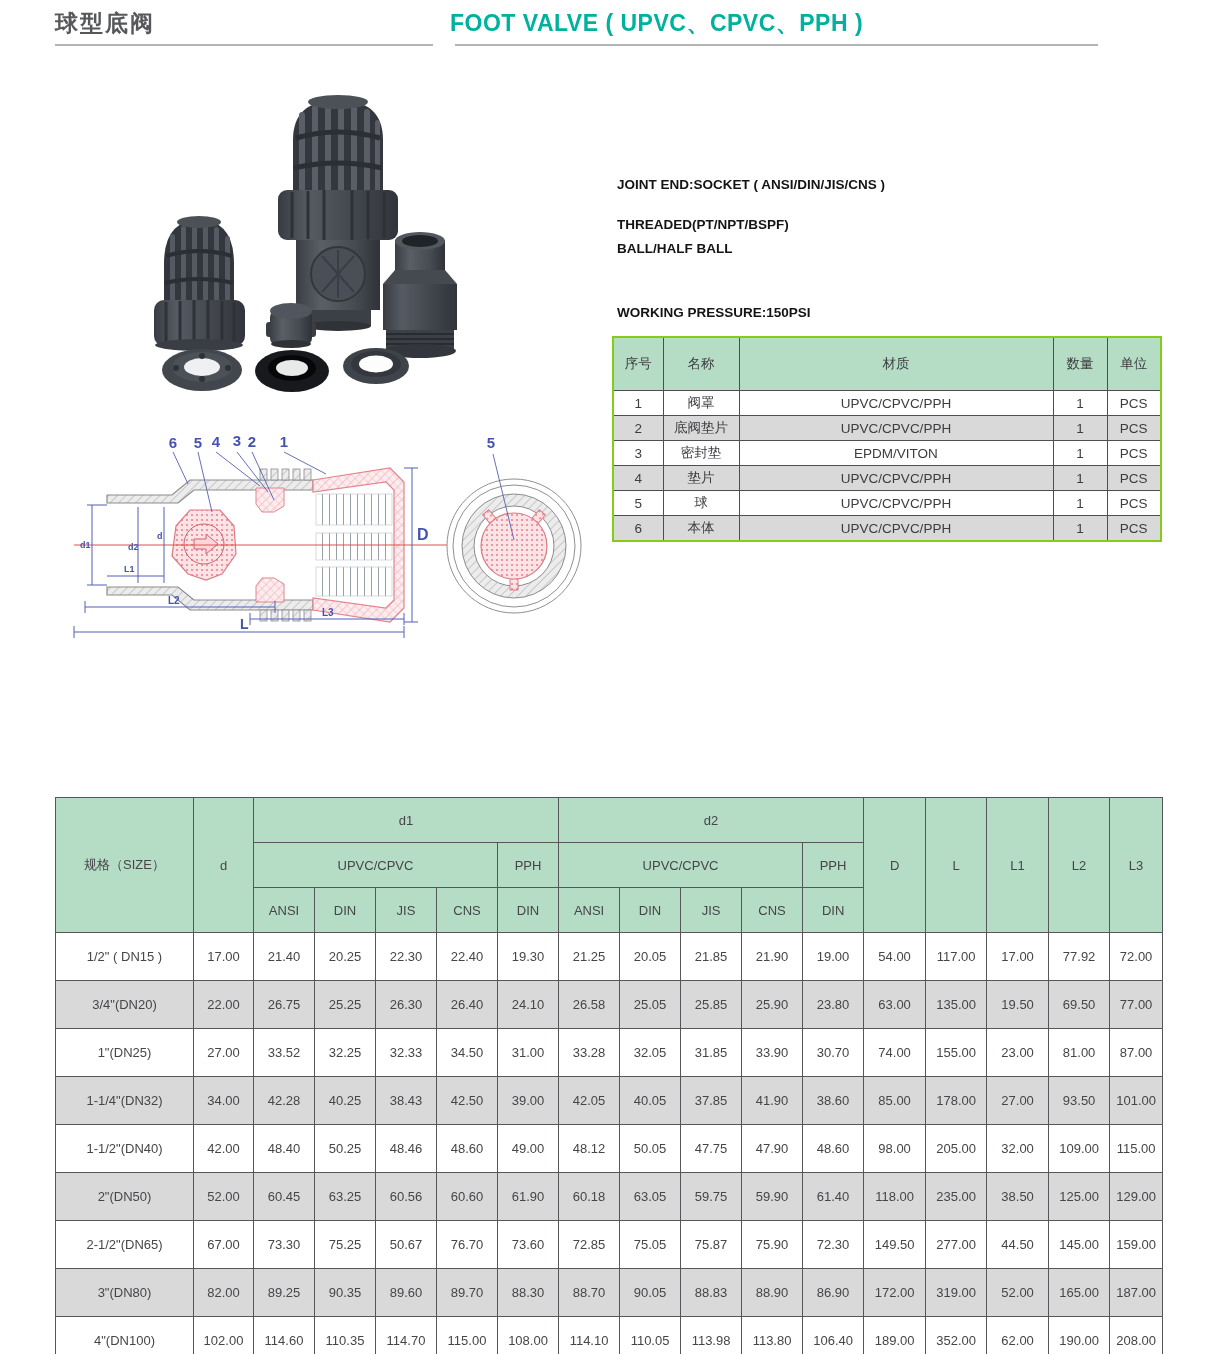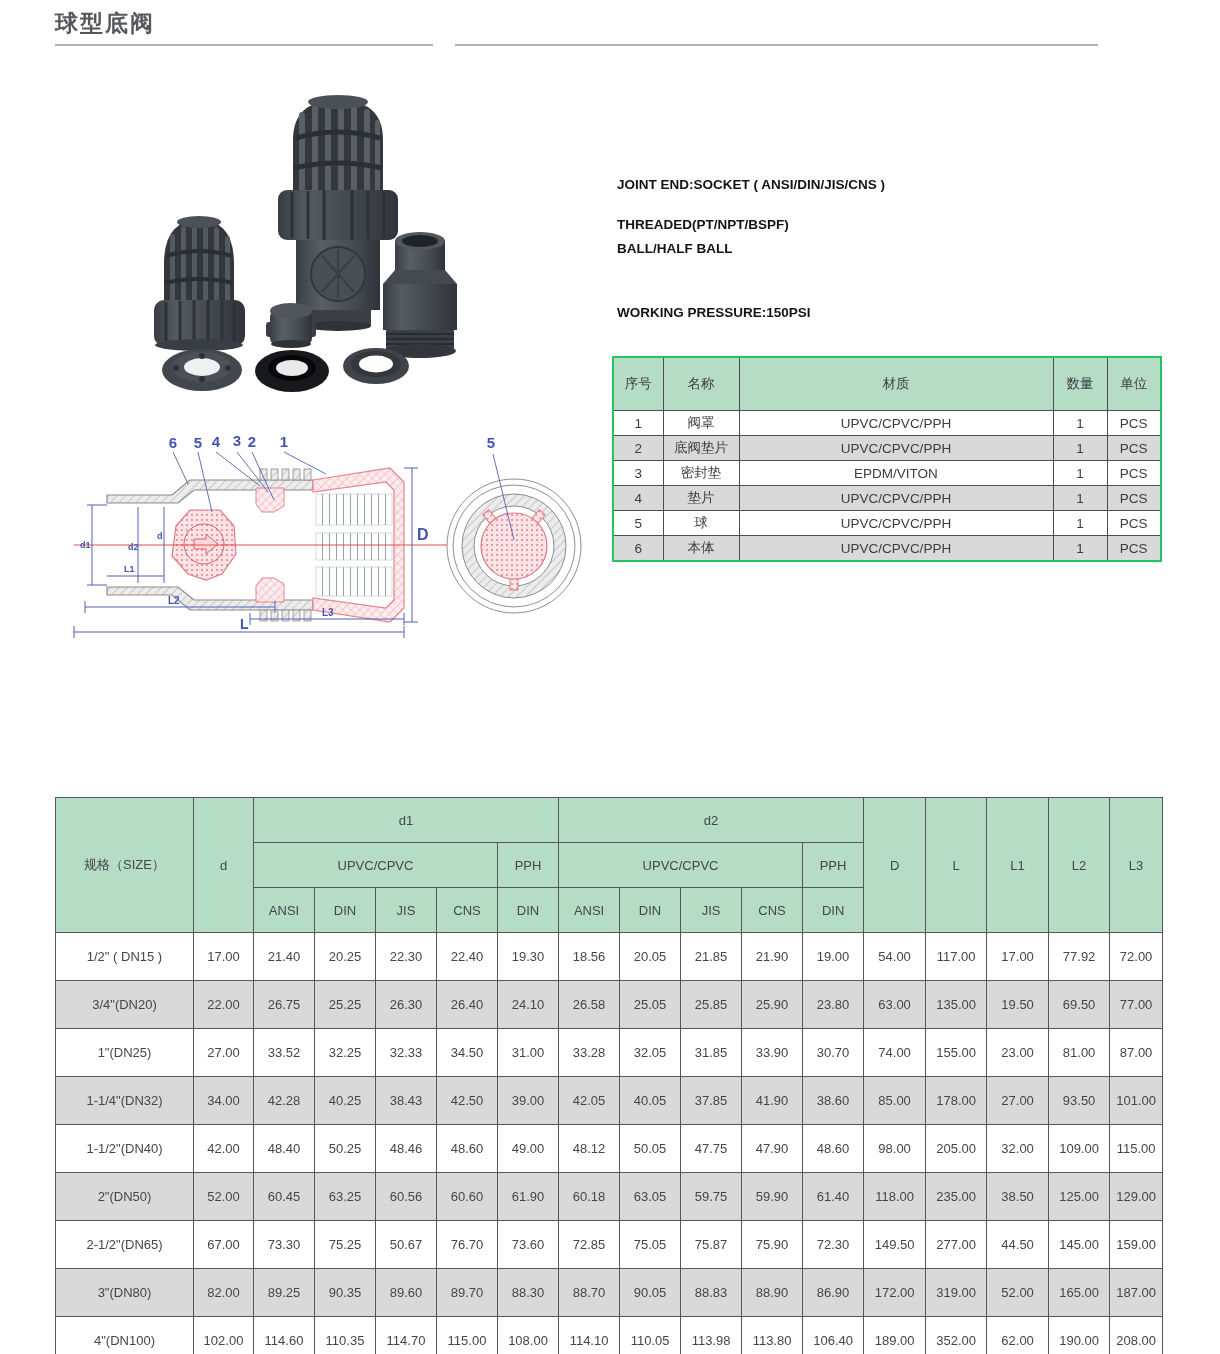--- a/index.html
+++ b/index.html
@@ -10,21 +10,21 @@
   .rule{position:absolute;top:44px;height:2px;background:#b4b4b4;}
   .rule-left{left:55px;width:378px;}
   .rule-right{left:455px;width:643px;}
 
   .specs{position:absolute;left:617px;top:177px;width:580px;}
   .specs .s{position:absolute;left:0;font-size:13.5px;font-weight:bold;color:#141414;white-space:nowrap;}
 
   table{border-collapse:collapse;table-layout:fixed;}
   th,td{text-align:center;vertical-align:middle;overflow:hidden;white-space:nowrap;}
 
-  .parts-table{position:absolute;left:612px;top:356px;width:548px;border:2px solid #22c55e;}
+  .parts-table{position:absolute;left:612px;top:336px;width:548px;border:2px solid #84cc16;}
   .parts-table th,.parts-table td{border:1px solid #4e4e50;font-size:13.5px;color:#3c3d41;}
   .parts-table th{background:#b5dcc4;height:50px;font-weight:normal;}
   .parts-table td{height:22px;background:#fff;}
   .parts-table tr.alt td{background:#d9d9d9;}
 
   .unit-note{position:absolute;left:1000px;top:778px;width:130px;text-align:right;
              font-size:13px;font-weight:bold;color:#2f3033;margin-top:22px;}
 
   .size-table{position:absolute;left:55px;top:797px;width:1107px;border:1px solid #55565a;}
   .size-table th,.size-table td{border:1px solid #55565a;font-size:13px;color:#45464a;}
@@ -36,20 +36,21 @@
   .diagram{position:absolute;left:60px;top:408px;}
   .dimtxt{fill:#4454ae;font-weight:bold;}
   .callout{fill:#4454ae;font-weight:bold;font-size:15px;}
 </style>
 </head>
 <body>
 
 <div class="page">
 
   <div class="title-cn">球型底阀</div>
+  <div class="title-en">FOOT VALVE ( UPVC、CPVC、PPH )</div>
   <div class="rule rule-left"></div>
   <div class="rule rule-right"></div>
 
   <svg class="photo" width="500" height="332" viewBox="0 0 500 332">
     <defs>
       <linearGradient id="cyl" x1="0" y1="0" x2="1" y2="0">
         <stop offset="0" stop-color="#383c42"></stop>
           <stop offset="0.25" stop-color="#565b63"></stop>
         <stop offset="0.6" stop-color="#44484f"></stop>
           <stop offset="1" stop-color="#31343a"></stop>
@@ -414,21 +415,21 @@
     </thead>
     <tbody id="size-body">
         <tr>
           <td>1/2" ( DN15 )</td>
           <td>17.00</td>
           <td>21.40</td>
           <td>20.25</td>
           <td>22.30</td>
           <td>22.40</td>
           <td>19.30</td>
-          <td>18.56</td>
+          <td>21.25</td>
           <td>20.05</td>
           <td>21.85</td>
           <td>21.90</td>
           <td>19.00</td>
           <td>54.00</td>
           <td>117.00</td>
           <td>17.00</td>
           <td>77.92</td>
           <td>72.00</td>
         </tr>

